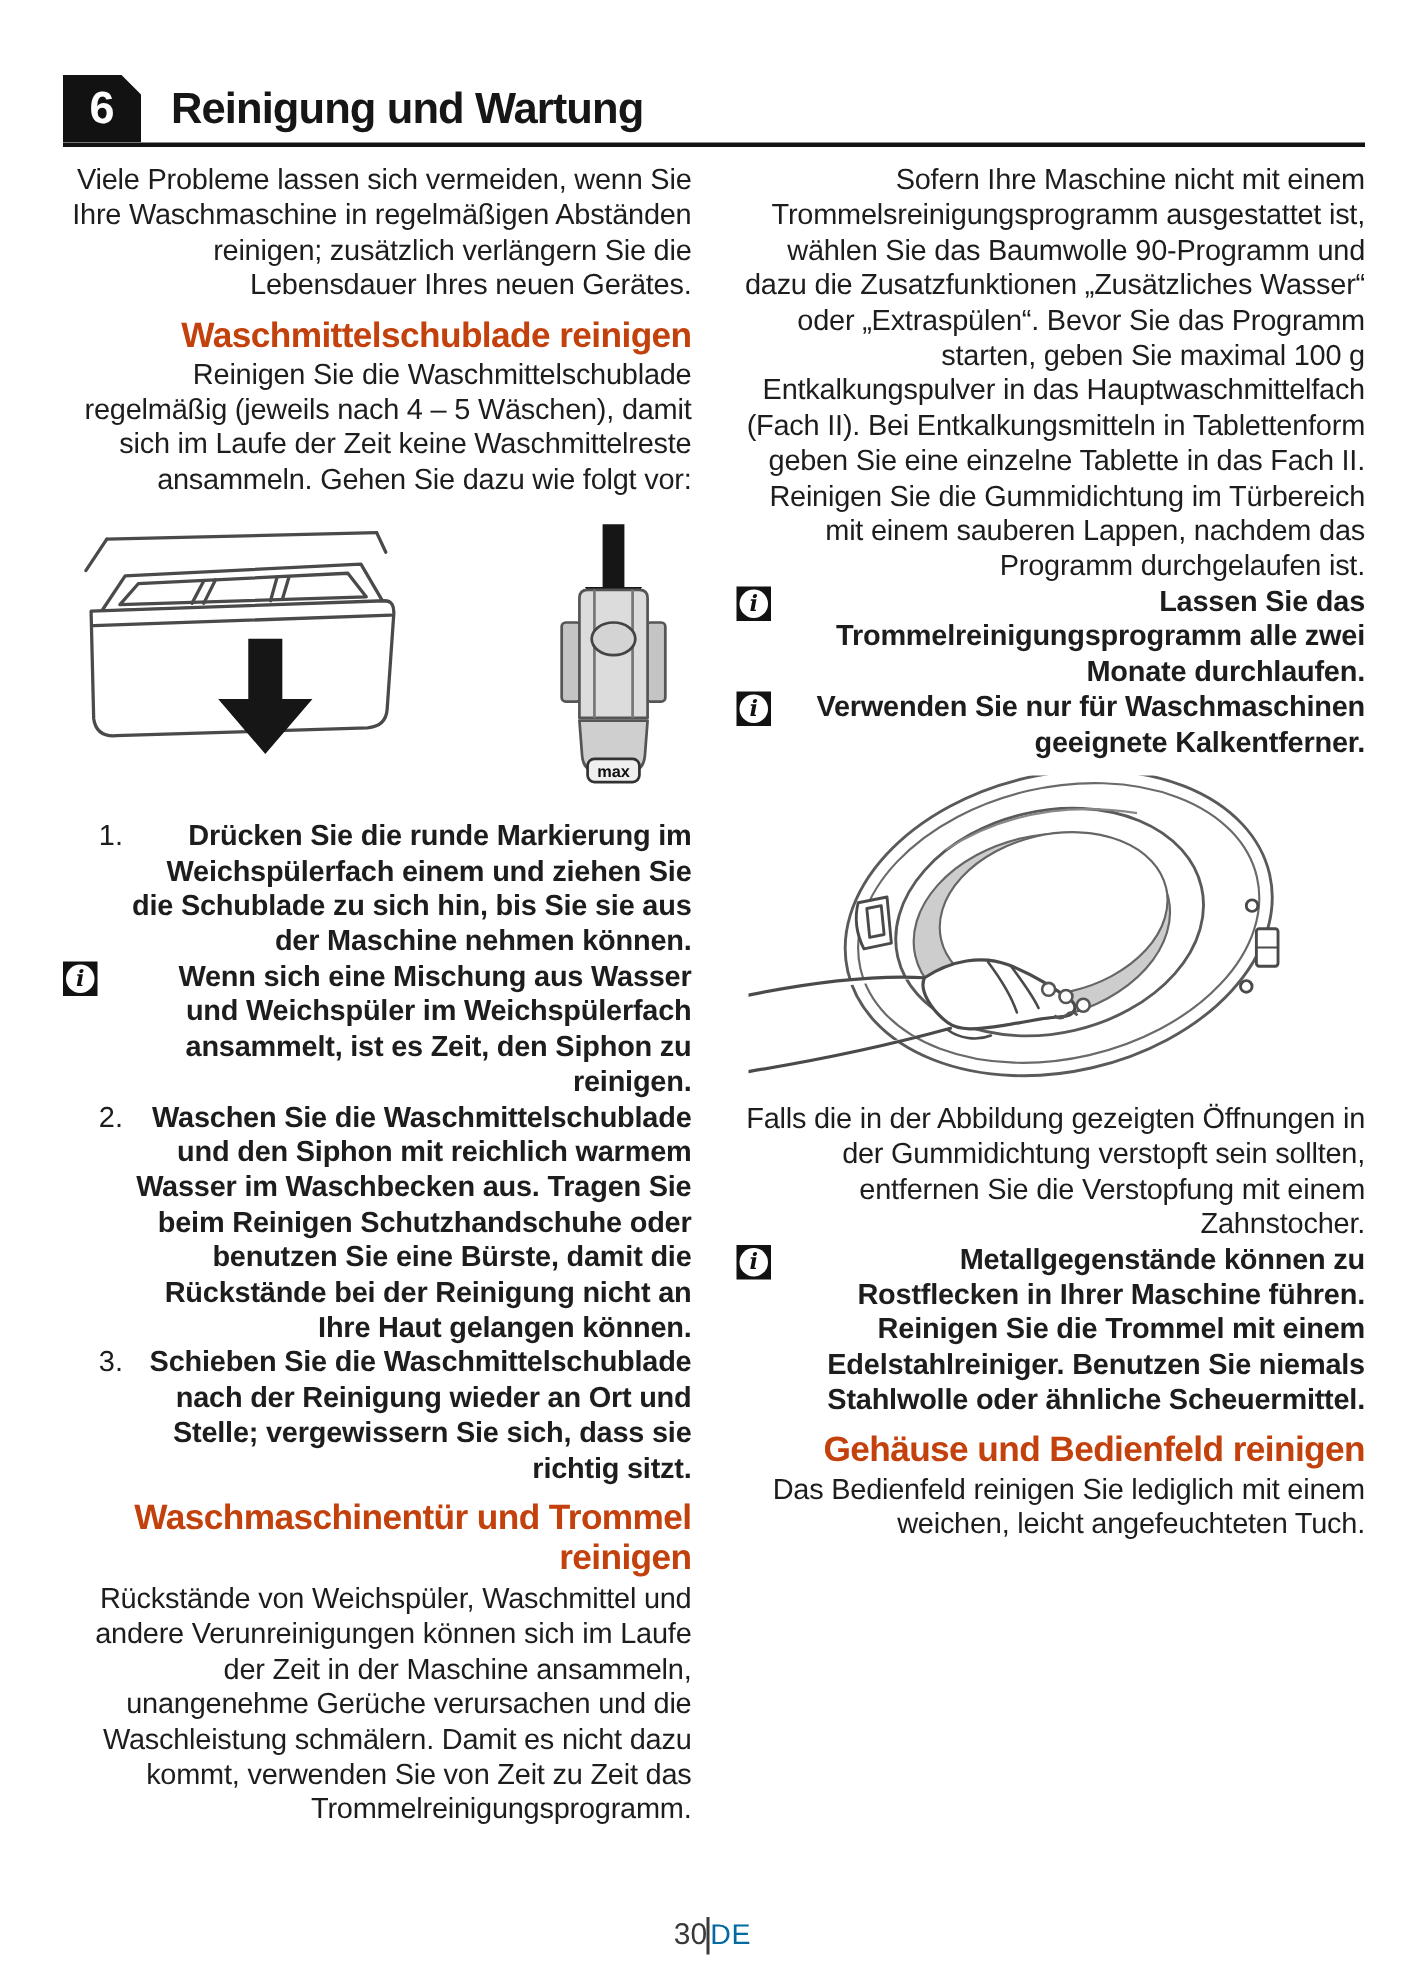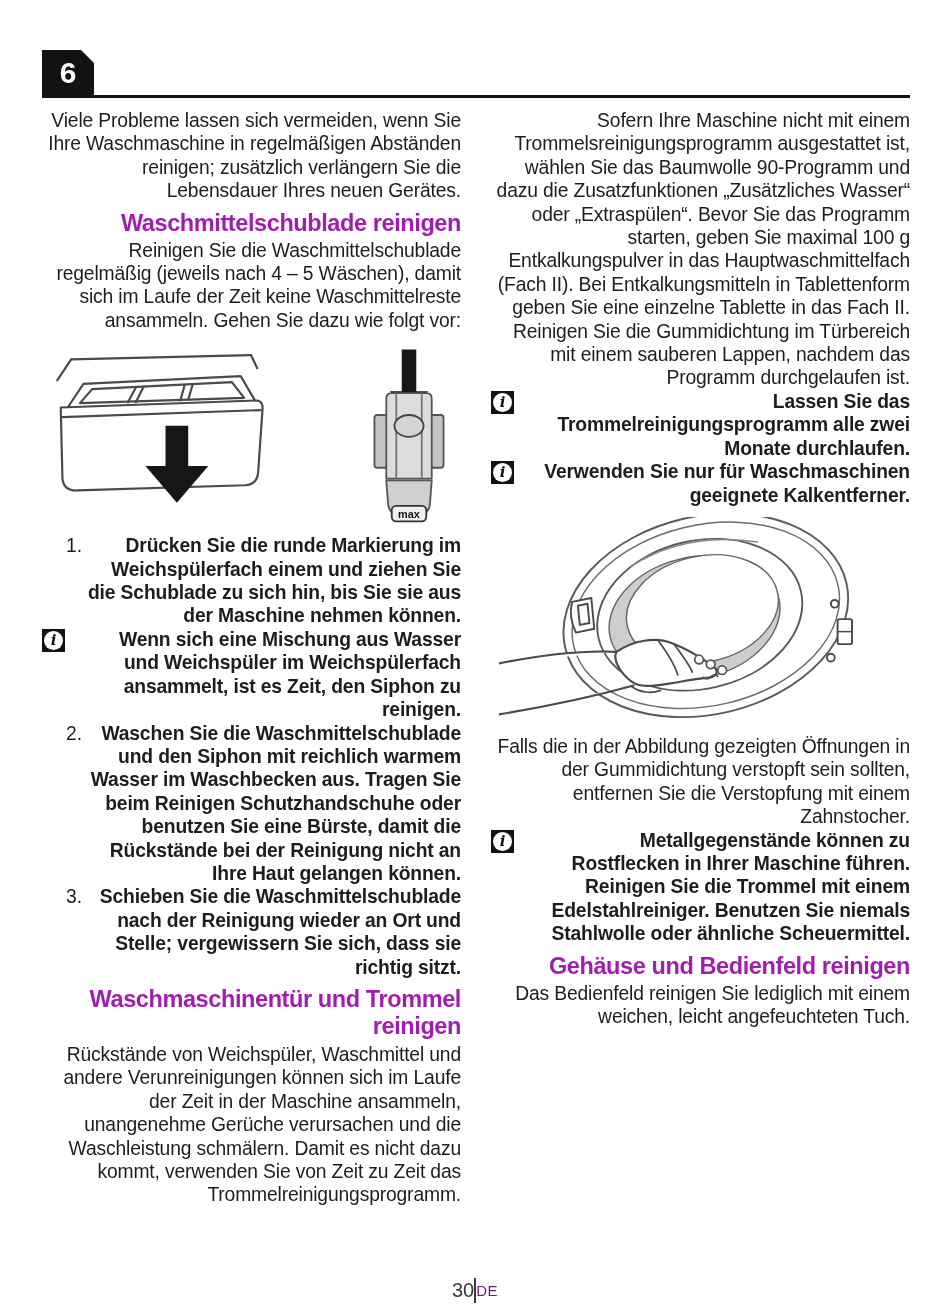--- a/index.html
+++ b/index.html
@@ -22,58 +22,59 @@
     flex:none;
   }
   .chapter-title{
     font-size:29px;font-weight:bold;letter-spacing:-0.6px;
     margin-left:20px;padding-bottom:5px;color:#161616;
   }
   
   .columns{display:grid;grid-template-columns:1fr 1fr;column-gap:30px;margin-top:11px;}
   .col{min-width:0;text-align:right;}
   p.body{font-size:19.3px;line-height:23.4px;letter-spacing:-0.15px;margin:0;}
-  h2.section{font-size:23.5px;line-height:26px;letter-spacing:-0.4px;margin:7px 0 3px 0;color:#a21caf;}
+  h2.section{font-size:23.5px;line-height:26px;letter-spacing:-0.4px;margin:7px 0 3px 0;color:#c2410c;}
   
   .step{display:flex;align-items:flex-start;}
   .step-marker{flex:none;width:40px;font-size:19.3px;line-height:23.4px;}
   .step-text{flex:1;font-size:19.3px;line-height:23.4px;letter-spacing:-0.15px;font-weight:bold;}
   .note-icon-wrap{flex:none;width:40px;padding-top:1px;}
   .info-icon{
     width:23px;height:23px;background:#121212;
     display:flex;align-items:center;justify-content:center;
   }
   .info-icon .circ{
     width:19px;height:19px;border-radius:50%;background:#fff;color:#101010;
     font-family:"DejaVu Serif","Liberation Serif",serif;
     font-weight:bold;font-style:italic;font-size:15px;line-height:19px;
     display:flex;align-items:center;justify-content:center;
   }
   
   .fig{display:flex;justify-content:center;align-items:flex-start;}
-  .fig-drawer{gap:52px;margin:12px 0 8px 0;}
+  .fig-drawer{gap:52px;margin:12px 0 20px 0;}
   .fig-drum{margin:10px 0 6px 0;}
   svg{display:block;}
   .maxtext{font-family:"Liberation Sans",sans-serif;font-weight:bold;font-size:12px;fill:#101010;}
   
   .footer{
     position:absolute;left:0;right:0;bottom:10px;
     display:flex;justify-content:center;align-items:center;gap:0;
     font-size:20px;color:#3a3a3a;
   }
   .footer .sep{width:2px;height:25px;background:#3a3a3a;}
-  .footer .locale{font-size:15px;letter-spacing:0.5px;color:#701a75;}
+  .footer .locale{font-size:19px;letter-spacing:0.5px;color:#0369a1;}
 </style>
 </head>
 <body>
 
 <div class="page">
 
   <div class="chapter">
     <div class="chapter-num">6</div>
+    <div class="chapter-title">Reinigung und Wartung</div>
   </div>
 
   <div class="columns">
 
     <div class="col">
       <p class="body">Viele Probleme lassen sich vermeiden, wenn Sie Ihre Waschmaschine in regelmäßigen Abständen reinigen; zusätzlich verlängern Sie die Lebensdauer Ihres neuen Gerätes.</p>
 
       <h2 class="section">Waschmittelschublade reinigen</h2>
       <p class="body">Reinigen Sie die Waschmittelschublade regelmäßig (jeweils nach 4 – 5 Wäschen), damit sich im Laufe der Zeit keine Waschmittelreste ansammeln. Gehen Sie dazu wie folgt vor:</p>
 

